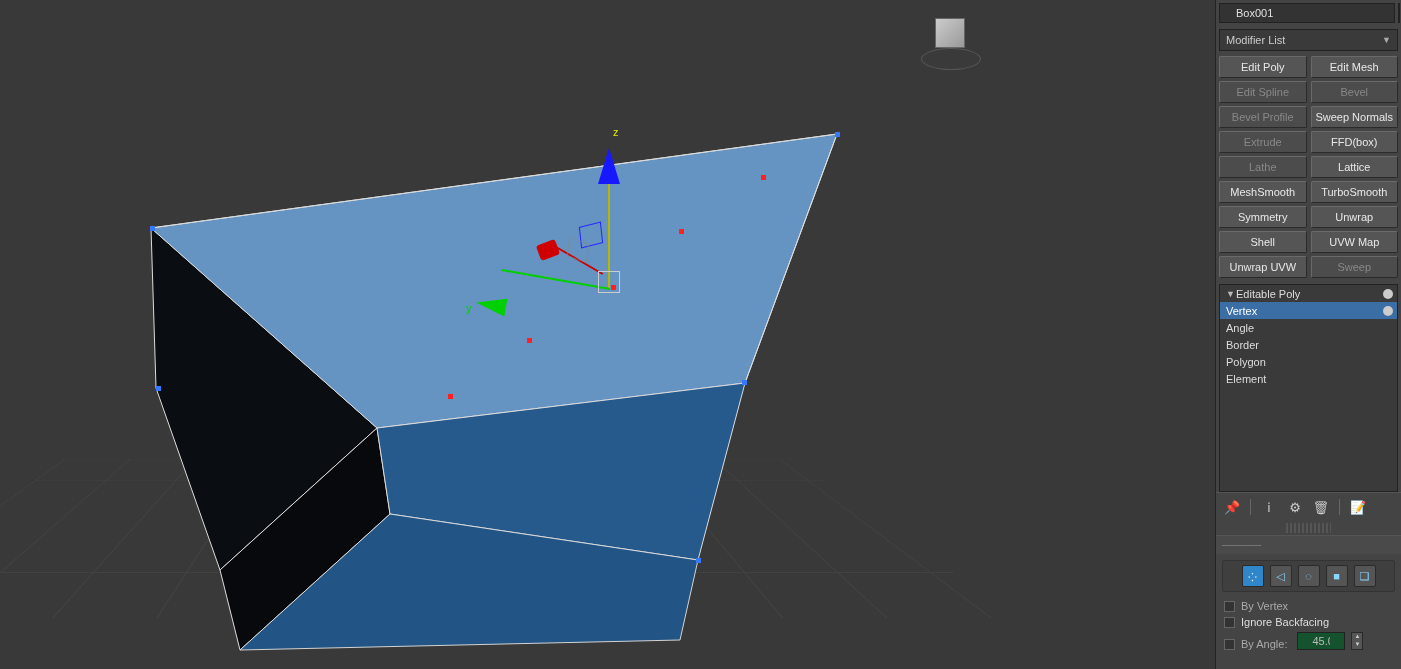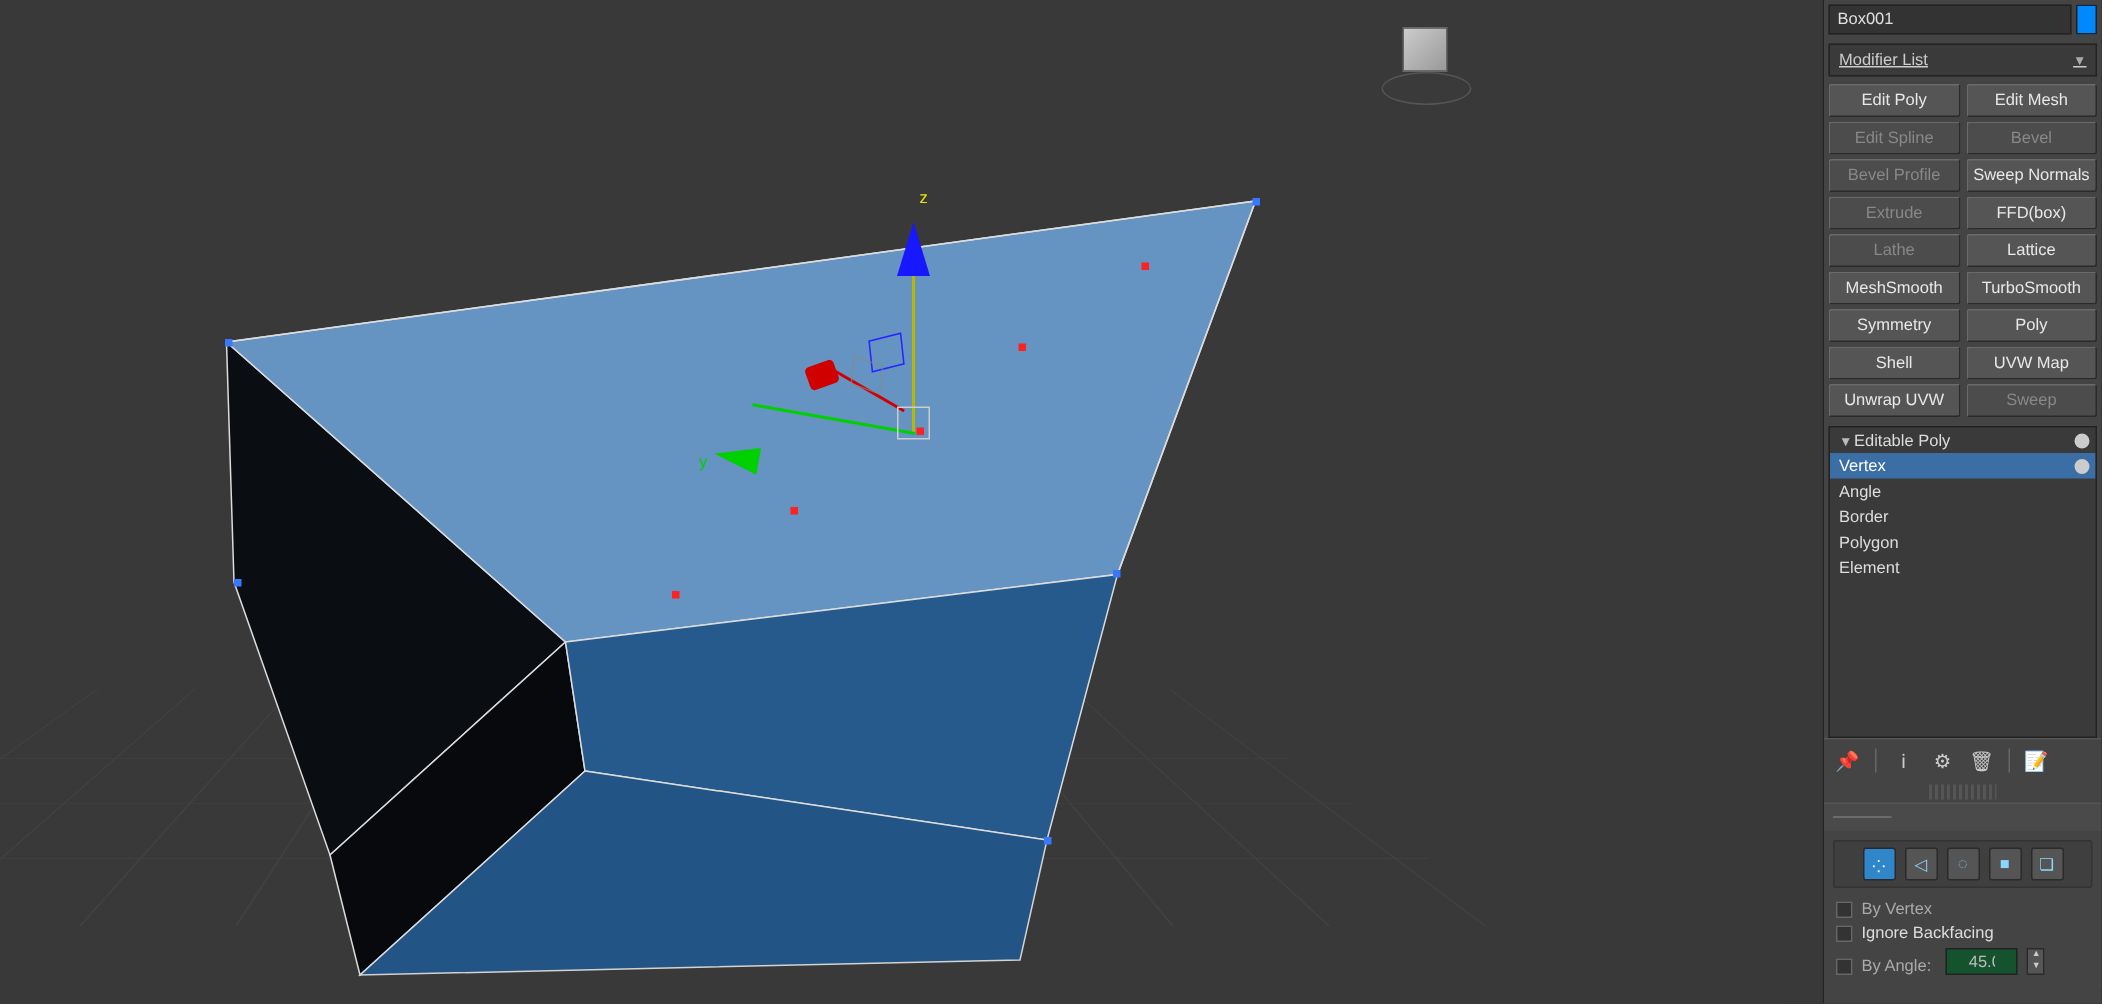--- a/index.html
+++ b/index.html
@@ -45,25 +45,25 @@
   .viewcube-ring { position:absolute; left:2px; top:40px; width:60px; height:22px; border:1px solid #555; border-radius:50%; background:rgba(60,60,60,.4);}
   .viewcube-cube { position:absolute; left:16px; top:10px; width:30px; height:30px; background:linear-gradient(135deg,#ccc,#999); border:1px solid #666;}
   
   .vert-dot { position:absolute; width:5px; height:5px; background:#ff2020; }
   .vert-blue { position:absolute; width:5px; height:5px; background:#3878ff; }
   
   
   .side-panel { width: 186px; background: #444444; border-left: 1px solid #222; display: flex; flex-direction: column; font-size: 11px; color: #ddd; }
   
   .name-row { display:flex; padding: 3px 3px; gap:3px;}
-  .obj-name { flex:1; background:#333; border:1px solid #222; color:#e0e0e0; padding:2px 5px; height:20px; font-size:11px;}
+  .obj-name { flex:1; background:#333; border:1px solid #222; color:#e0e0e0; padding:2px 16px; height:20px; font-size:11px;}
   .obj-swatch { width:14px; height:20px; background:#0088ff; border:1px solid #222;}
   
   .mod-list-row { display:flex; padding:3px; gap:2px;}
-  .mod-list-dd { flex:1; background:#3a3a3a; border:1px solid #222; color:#ccc; padding:3px 6px; height:22px; display:flex; align-items:center; justify-content:space-between;text-decoration:underline;}
+  .mod-list-dd { flex:1; background:#3a3a3a; border:1px solid #222; color:#ccc; padding:3px 6px; height:22px; display:flex; align-items:center; justify-content:space-between;}
   .dd-caret { font-size:9px; color:#aaa;}
   
   .mod-grid { padding: 2px 3px; display:grid; grid-template-columns: 1fr 1fr; gap:3px 4px;}
   .mod-btn { background:#555; border:1px solid #2a2a2a; border-top-color:#6a6a6a; border-left-color:#6a6a6a;
     color:#e8e8e8; font-size:11px; height:22px; display:flex; align-items:center; justify-content:center; border-radius:2px; cursor:pointer;}
   .mod-btn.disabled { color:#888; background:#4c4c4c;}
   
   .stack { margin:4px 3px 0 3px; background:#3a3a3a; border:1px solid #222; height:208px; overflow:auto;}
   .stack-row { display:flex; align-items:center; height:17px; padding:0 4px 0 6px; color:#ddd; font-size:11px;}
   .stack-row .tw { width:10px; color:#bbb; font-size:9px;}
@@ -162,21 +162,21 @@
       <div class="mod-btn disabled">Bevel</div>
       <div class="mod-btn disabled">Bevel Profile</div>
       <div class="mod-btn">Sweep Normals</div>
       <div class="mod-btn disabled">Extrude</div>
       <div class="mod-btn">FFD(box)</div>
       <div class="mod-btn disabled">Lathe</div>
       <div class="mod-btn">Lattice</div>
       <div class="mod-btn">MeshSmooth</div>
       <div class="mod-btn">TurboSmooth</div>
       <div class="mod-btn">Symmetry</div>
-      <div class="mod-btn">Poly</div>
+      <div class="mod-btn">Unwrap</div>
       <div class="mod-btn">Shell</div>
       <div class="mod-btn">UVW Map</div>
       <div class="mod-btn">Unwrap UVW</div>
       <div class="mod-btn disabled">Sweep</div>
     </div>
 
   <div class="stack">
     <div class="stack-row hdr">
       <span class="tw">▼</span>
       <span>Editable Poly</span>

